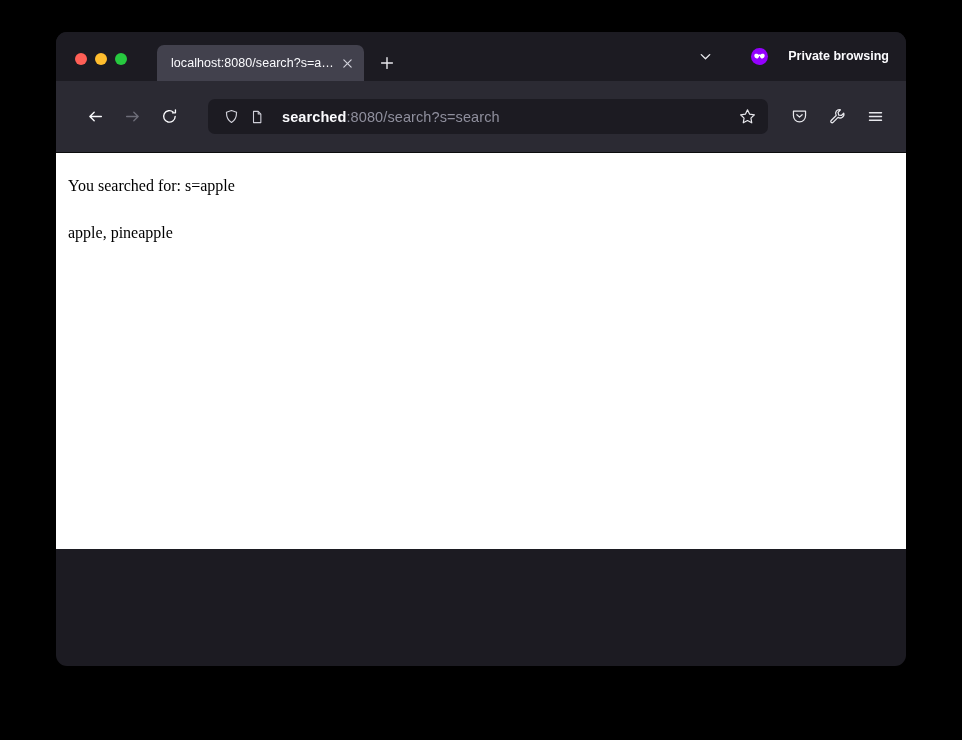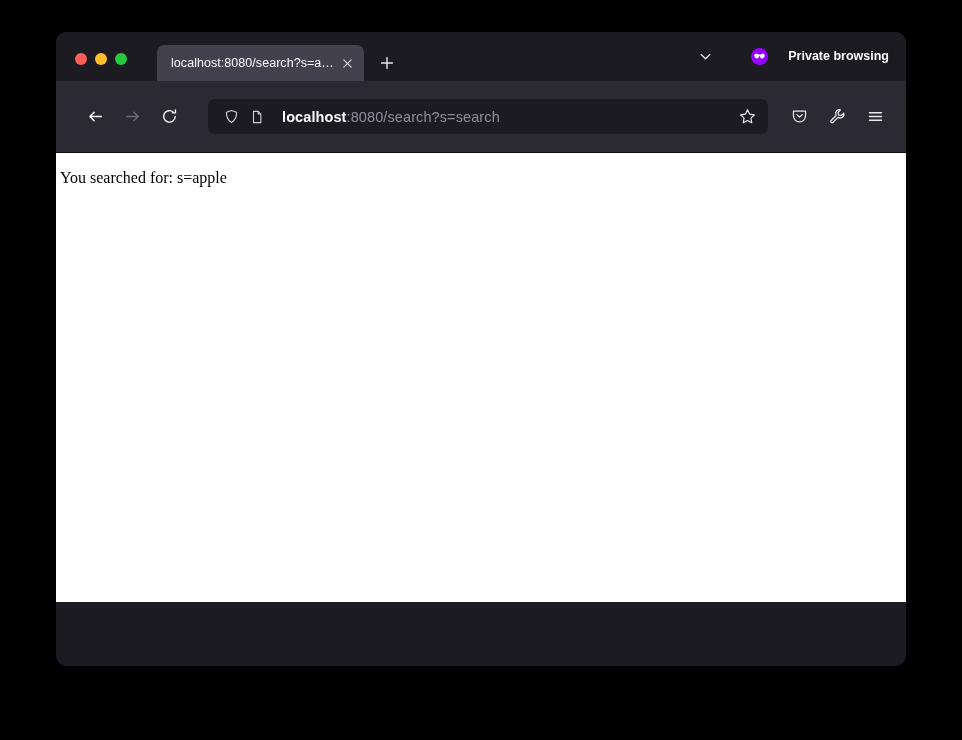--- a/index.html
+++ b/index.html
@@ -210,22 +210,22 @@
 
   #toolbar-right {
     display: flex;
     align-items: center;
     gap: 4px;
   }
 
   
   #page-content {
     background: #ffffff;
-    height: 449px;
-    padding: 4px;
+    height: 396px;
+    padding: 12px;
     box-sizing: border-box;
     overflow: hidden;
   }
   #page-content p {
     font-family: "Liberation Serif", "DejaVu Serif", serif;
     font-size: 16px;
     color: #000000;
     margin: 11px 0 0 0;
     line-height: 1.25;
   }
@@ -312,21 +312,21 @@
           <path d="M8 1.6 L13.4 3.5 C13.4 9.0 11.2 12.6 8 14.3
                    C4.8 12.6 2.6 9.0 2.6 3.5 Z"></path>
         </svg>
       </span>
       <span id="page-icon-wrap">
         <svg width="14" height="14" viewBox="0 0 16 16" fill="none" stroke="#cfcfd8" stroke-width="1.25" stroke-linejoin="round">
           <path d="M4 1.6 L9.4 1.6 L12.4 4.6 L12.4 14.4 L4 14.4 Z"></path>
           <path d="M9.4 1.6 L9.4 4.6 L12.4 4.6"></path>
         </svg>
       </span>
-      <span id="url-text"><span id="url-host">localhost</span><span id="url-rest">:8080/search?s=search</span></span>
+      <span id="url-text"><span id="url-host">searched</span><span id="url-rest">:8080/search?s=search</span></span>
       <span id="bookmark-star">
         <svg width="17" height="17" viewBox="0 0 18 18" fill="none" stroke="#e8e8ed" stroke-width="1.25" stroke-linejoin="round">
           <path d="M9 1.9 L11.25 6.5 L16.3 7.2 L12.65 10.7 L13.5 15.7
                    L9 13.3 L4.5 15.7 L5.35 10.7 L1.7 7.2 L6.75 6.5 Z"></path>
         </svg>
       </span>
     </div>
 
     <div id="toolbar-right">
       <div class="nav-button">
@@ -345,15 +345,16 @@
       <div class="nav-button">
         <svg width="17" height="17" viewBox="0 0 18 18" fill="none" stroke="#e8e8ed" stroke-width="1.4" stroke-linecap="round">
           <path d="M2.6 5.0 L15.4 5.0 M2.6 9.0 L15.4 9.0 M2.6 13.0 L15.4 13.0"></path>
         </svg>
       </div>
     </div>
   </div>
 
   <div id="page-content">
     <p id="search-echo-line">You searched for: s=apple</p>
+    <p id="results-line">apple, pineapple</p>
   </div>
 
 </div>
 
 </body></html>

